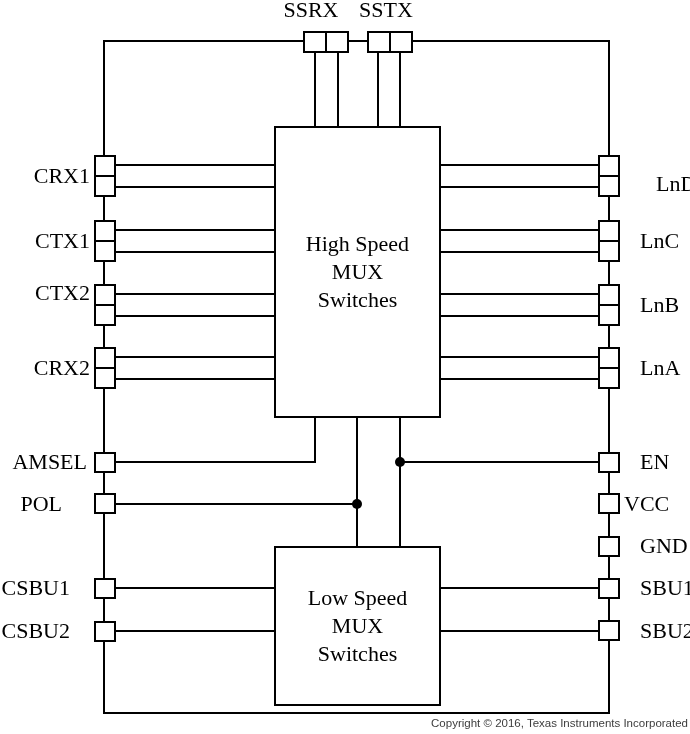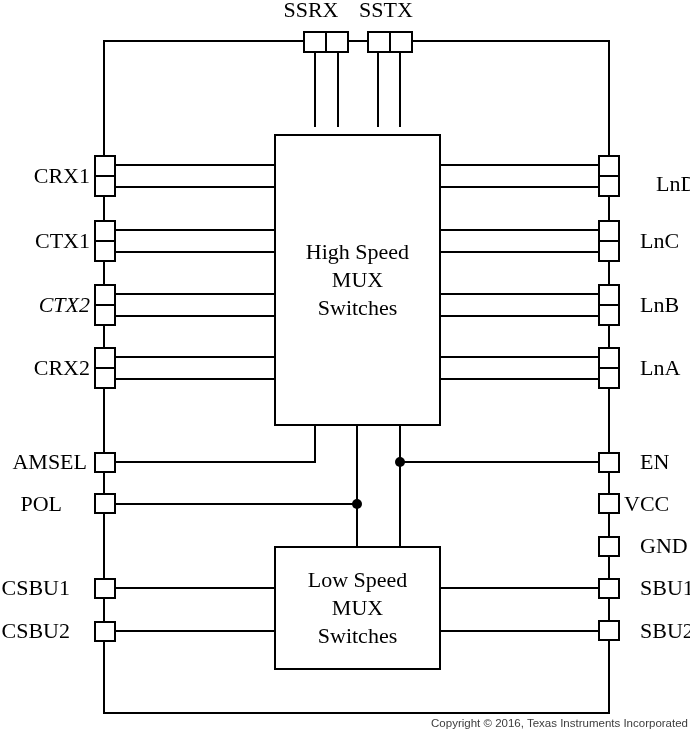--- a/index.html
+++ b/index.html
@@ -113,26 +113,26 @@
   <div class="wire-h" style="left:114px;top:503px;width:244px;"></div>
   <div class="wire-h" style="left:114px;top:587px;width:162px;"></div>
   <div class="wire-h" style="left:114px;top:630px;width:162px;"></div>
   <div class="wire-h" style="left:399px;top:461px;width:201px;"></div>
   <div class="wire-h" style="left:439px;top:587px;width:161px;"></div>
   <div class="wire-h" style="left:439px;top:630px;width:161px;"></div>
 
   <div class="junction-dot" style="left:352px;top:499px;"></div>
   <div class="junction-dot" style="left:395px;top:457px;"></div>
 
-  <div class="block" style="left:274px;top:126px;width:167px;height:292px;margin-top:8px;">
+  <div class="block" style="left:274px;top:126px;width:167px;height:292px;">
     <div>High Speed</div>
     <div>MUX</div>
     <div>Switches</div>
   </div>
-  <div class="block" style="left:274px;top:546px;width:167px;height:124px;">
+  <div class="block" style="left:274px;top:546px;width:167px;height:160px;">
     <div>Low Speed</div>
     <div>MUX</div>
     <div>Switches</div>
   </div>
 
   <div class="pin pin-wide" style="left:303px;top:31px;"></div>
   <div class="pin pin-wide" style="left:367px;top:31px;"></div>
 
   <div class="pin pin-tall" style="left:94px;top:155px;"></div>
   <div class="pin pin-tall" style="left:94px;top:220px;"></div>
@@ -153,21 +153,21 @@
   <div class="pin" style="left:598px;top:493px;"></div>
   <div class="pin" style="left:598px;top:536px;"></div>
   <div class="pin" style="left:598px;top:578px;"></div>
   <div class="pin" style="left:598px;top:620px;"></div>
 
   <div class="lbl lbl-top" style="left:251px;top:-2px;">SSRX</div>
   <div class="lbl lbl-top" style="left:326px;top:-2px;">SSTX</div>
 
   <div class="lbl lbl-left" style="right:600px;top:164px;">CRX1</div>
   <div class="lbl lbl-left" style="right:600px;top:229px;">CTX1</div>
-  <div class="lbl lbl-left" style="right:600px;top:293px;font-style:italic;">CTX2</div>
+  <div class="lbl lbl-left" style="right:600px;top:281px;">CTX2</div>
   <div class="lbl lbl-left" style="right:600px;top:356px;">CRX2</div>
   <div class="lbl lbl-left" style="right:603px;top:450px;text-align:right;">AMSEL</div>
   <div class="lbl lbl-left" style="right:628px;top:492px;">POL</div>
   <div class="lbl lbl-left" style="right:620px;top:576px;">CSBU1</div>
   <div class="lbl lbl-left" style="right:620px;top:619px;">CSBU2</div>
 
   <div class="lbl" style="left:640px;top:172px;margin-left:16px;">LnD</div>
   <div class="lbl" style="left:640px;top:229px;">LnC</div>
   <div class="lbl" style="left:640px;top:293px;">LnB</div>
   <div class="lbl" style="left:640px;top:356px;">LnA</div>

